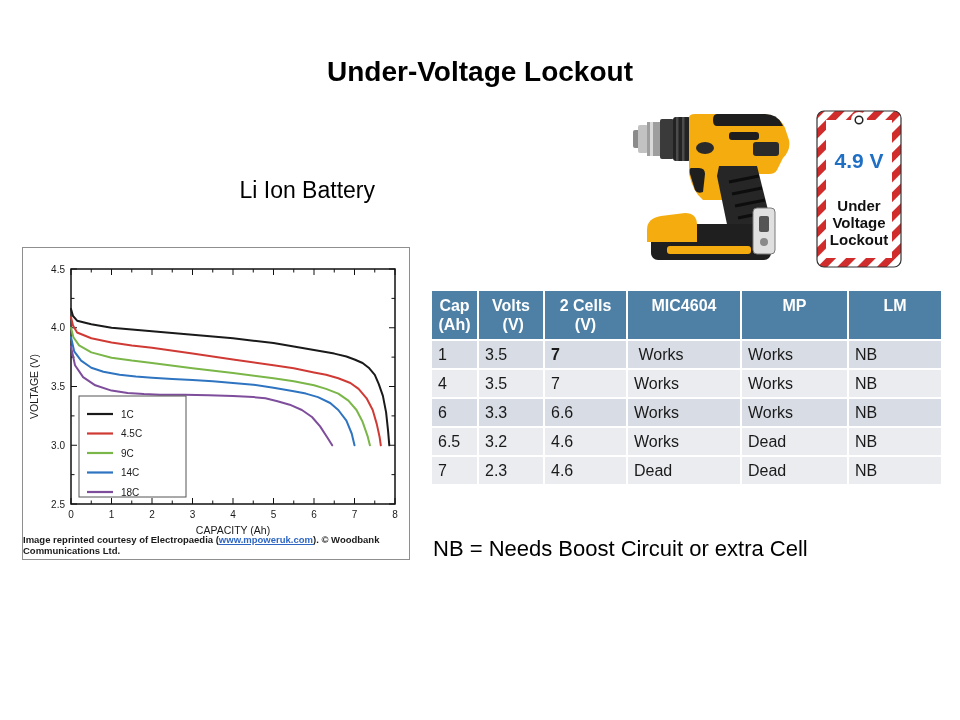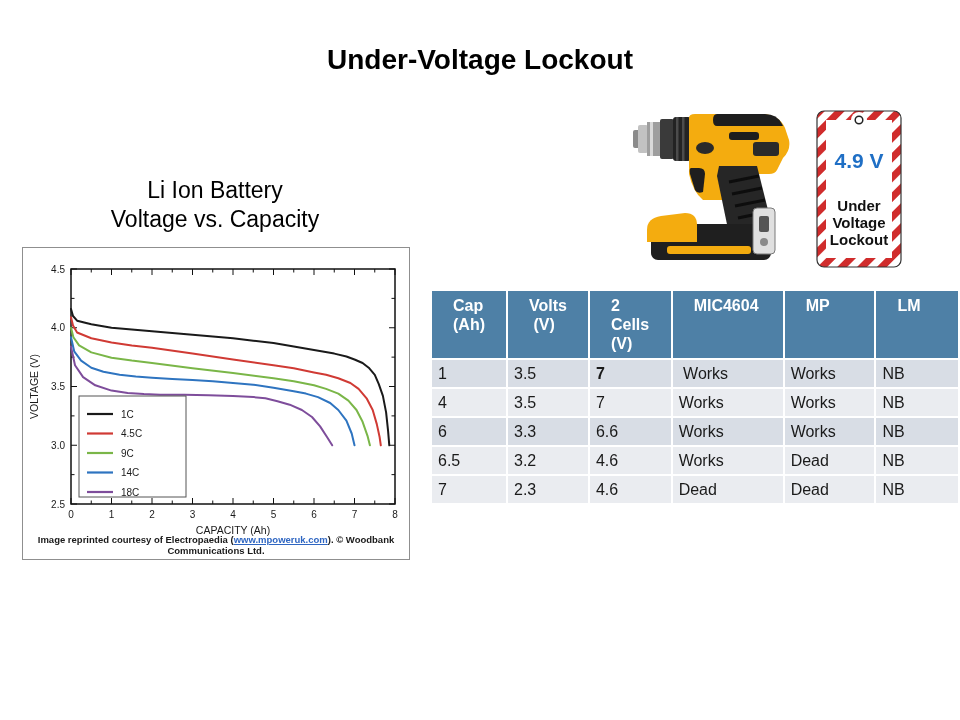--- a/index.html
+++ b/index.html
@@ -1,60 +1,59 @@
 <!DOCTYPE html>
 <html style="--header-fill: #4e80a6; --row-odd: #d8dde5; --row-even: #eaecf0; --tag-red: #d02c2c; --tag-blue: #1f6fc5;"><head>
 <meta charset="utf-8">
 <style>
   html,body{margin:0;padding:0;}
   body{font-family:"Liberation Sans", sans-serif; background:#fff;}
   .slide{position:relative;width:960px;height:720px;background:#fff;overflow:hidden;}
 
-  .page-title{position:absolute;top:44px;left:0;right:0;margin:0;text-align:center;
+  .page-title{position:absolute;top:44px;left:0;right:0;margin:12px;text-align:center;
     font-size:28px;font-weight:700;color:#000;}
 
-  .chart-heading{position:absolute;top:176px;left:55px;width:320px;text-align:center;
+  .chart-heading{position:absolute;top:176px;left:55px;width:320px;text-align:right;
     font-size:23px;line-height:29px;color:#000;}
 
   .chart-figure{position:absolute;left:22px;top:247px;width:388px;height:313px;
     border:1px solid #8f8f8f;background:#fff;box-sizing:border-box;margin:0;}
   .chart-figure svg{display:block;}
-  .chart-caption{position:absolute;left:0;right:0;bottom:3px;text-align:center;
+  .chart-caption{position:absolute;left:0;right:0;bottom:3px;text-align:left;
     font-size:9.5px;font-weight:700;color:#1a1a1a;}
   .chart-caption a{color:#2f66c2;text-decoration:underline;cursor:pointer;}
 
   .drill{position:absolute;left:633px;top:112px;}
   .tag{position:absolute;left:816px;top:110px;}
 
   table.uvl{position:absolute;left:430px;top:289px;border-collapse:separate;
     border-spacing:2px;background:#fff;table-layout:fixed;}
   table.uvl th{background:var(--header-fill,#4e80a6);color:#fff;font-weight:700;
-    font-size:16px;line-height:19px;text-align:left;vertical-align:top;
-    padding:5px 21px;white-space:pre-wrap;}
+    font-size:16px;line-height:19px;text-align:center;vertical-align:top;
+    padding:5px 6px;white-space:pre-wrap;}
   table.uvl td{font-size:16px;line-height:21px;color:#1a1a1a;padding:3px 6px;
     white-space:pre-wrap;vertical-align:middle;}
   table.uvl tr.row-odd td{background:var(--row-odd,#d8dde5);}
   table.uvl tr.row-even td{background:var(--row-even,#eaecf0);}
   table.uvl td.bold{font-weight:700;}
   .c0{width:45px}.c1{width:64px}.c2{width:81px}.c3{width:112px}.c4{width:105px}.c5{width:92px}
 
   .note{position:absolute;left:433px;top:536px;margin:0;font-size:22px;color:#000;}
 
   .chart-text{font-family:"Liberation Sans",sans-serif;fill:#1a1a1a;}
 </style>
 </head>
 <body>
 
 <div class="slide">
 
   <h1 class="page-title">Under-Voltage Lockout</h1>
 
   <div class="chart-heading">
     <div>Li Ion Battery</div>
-    <div>Voltage vs. Capacity</div>
   </div>
 
   <figure class="chart-figure">
     <svg id="chartSvg" width="386" height="290" viewBox="0 0 386 290">
         <rect x="48" y="21" width="324" height="235" fill="none" stroke="#111" stroke-width="1.5"></rect>
         <g stroke="#111" stroke-width="1">
           <line x1="48" y1="256" x2="48" y2="250"></line>
           <line x1="48" y1="21" x2="48" y2="27"></line>
           <line x1="88.5" y1="256" x2="88.5" y2="250"></line>
           <line x1="88.5" y1="21" x2="88.5" y2="27"></line>
@@ -253,14 +252,15 @@
           <td>7</td>
           <td>2.3</td>
           <td>4.6</td>
           <td>Dead</td>
           <td>Dead</td>
           <td>NB</td>
         </tr>
       </tbody>
   </table>
 
+  <p class="note">NB = Needs Boost Circuit or extra Cell</p>
 
 </div>
 
 </body></html>

